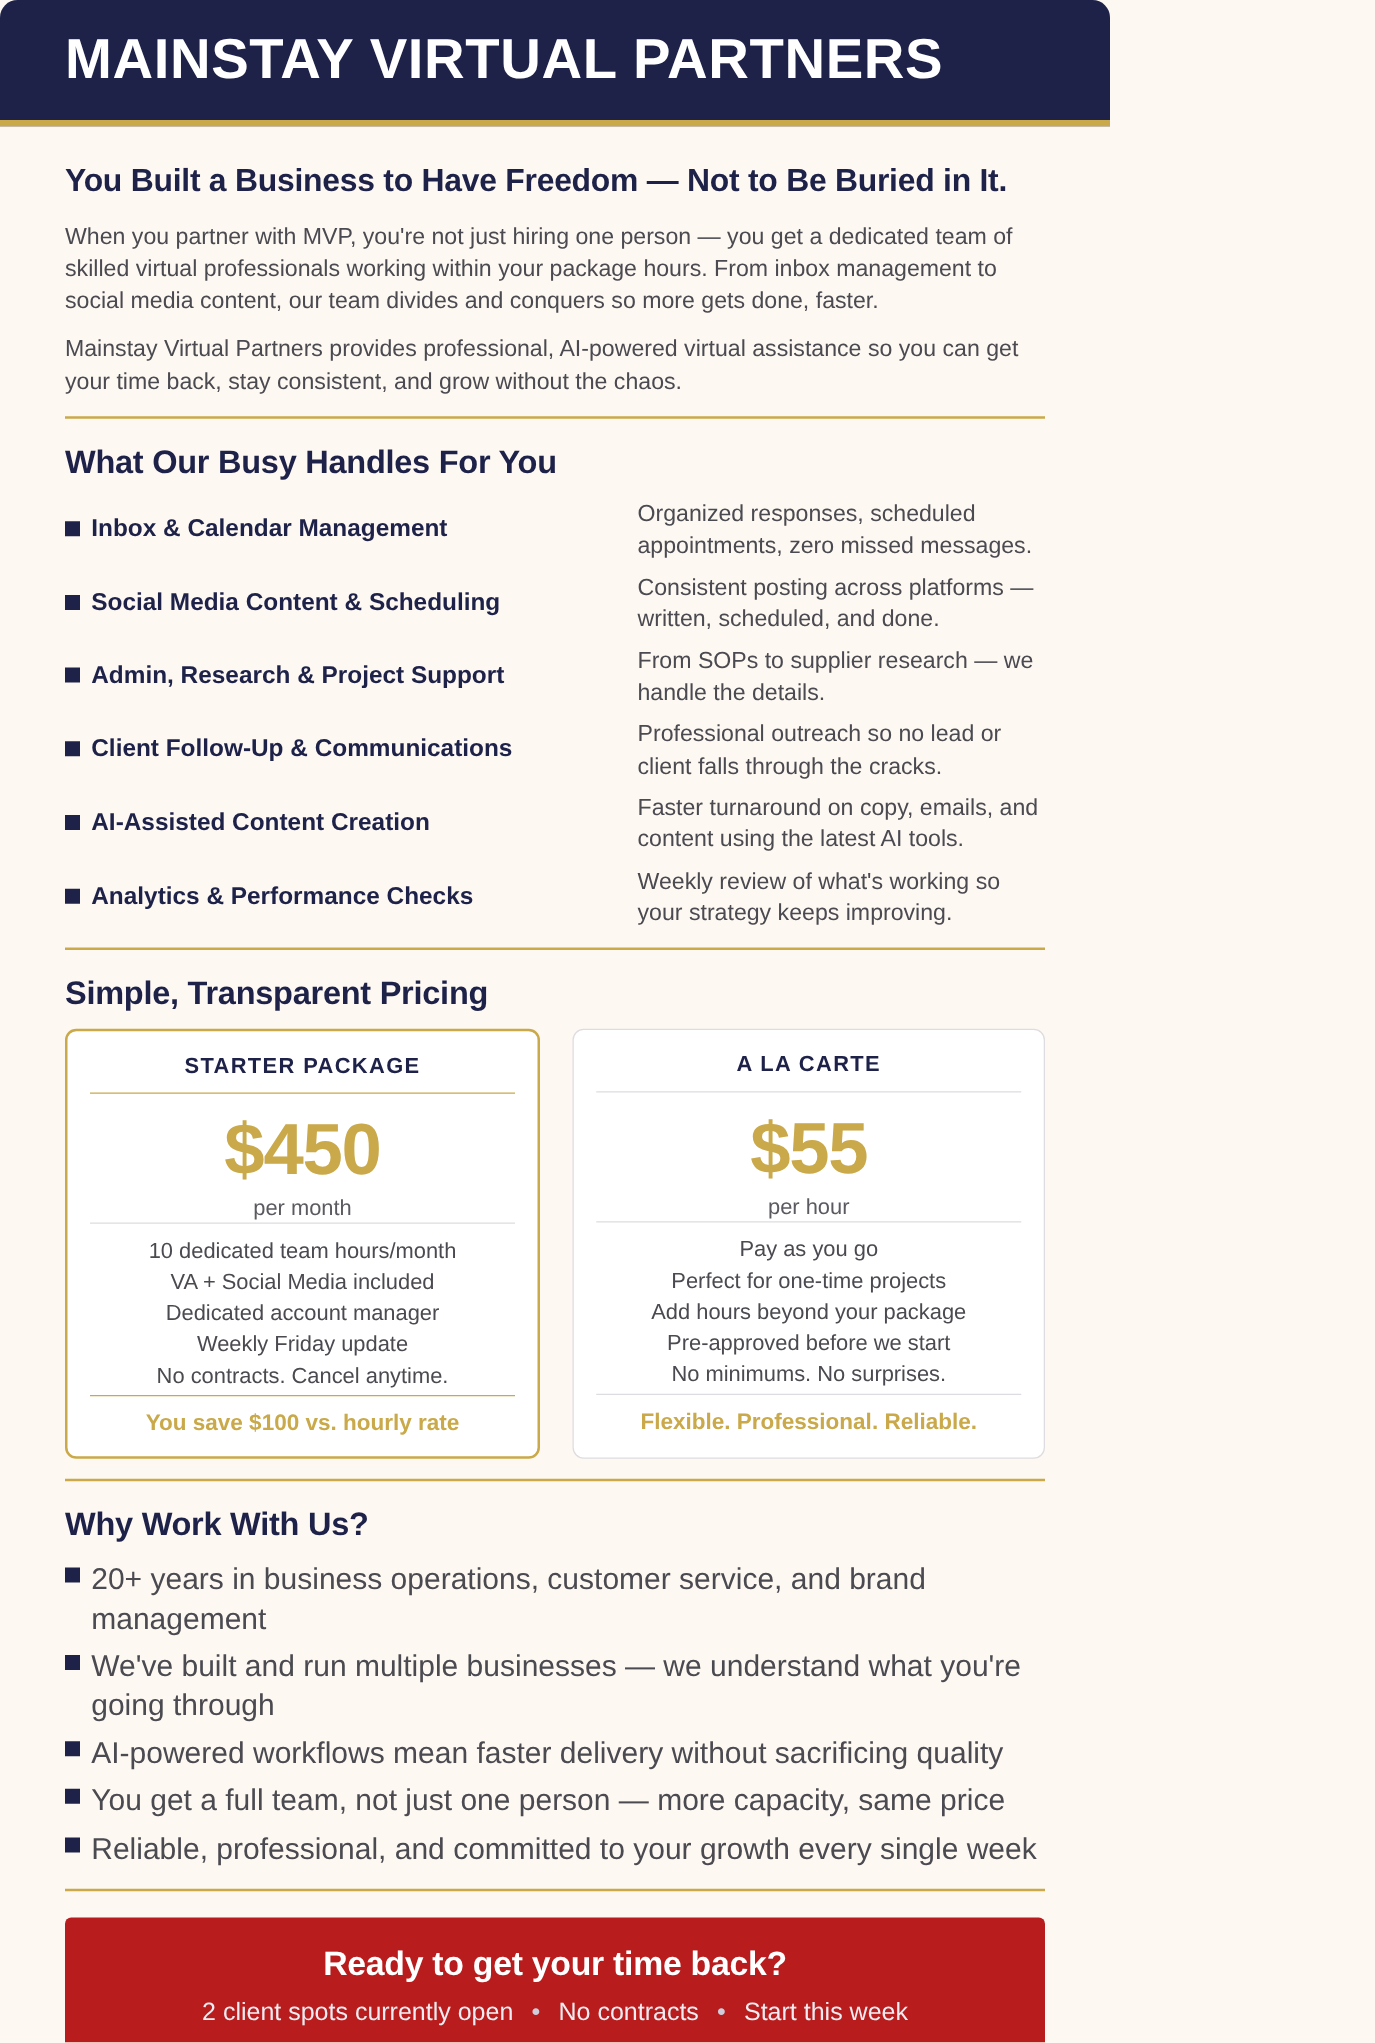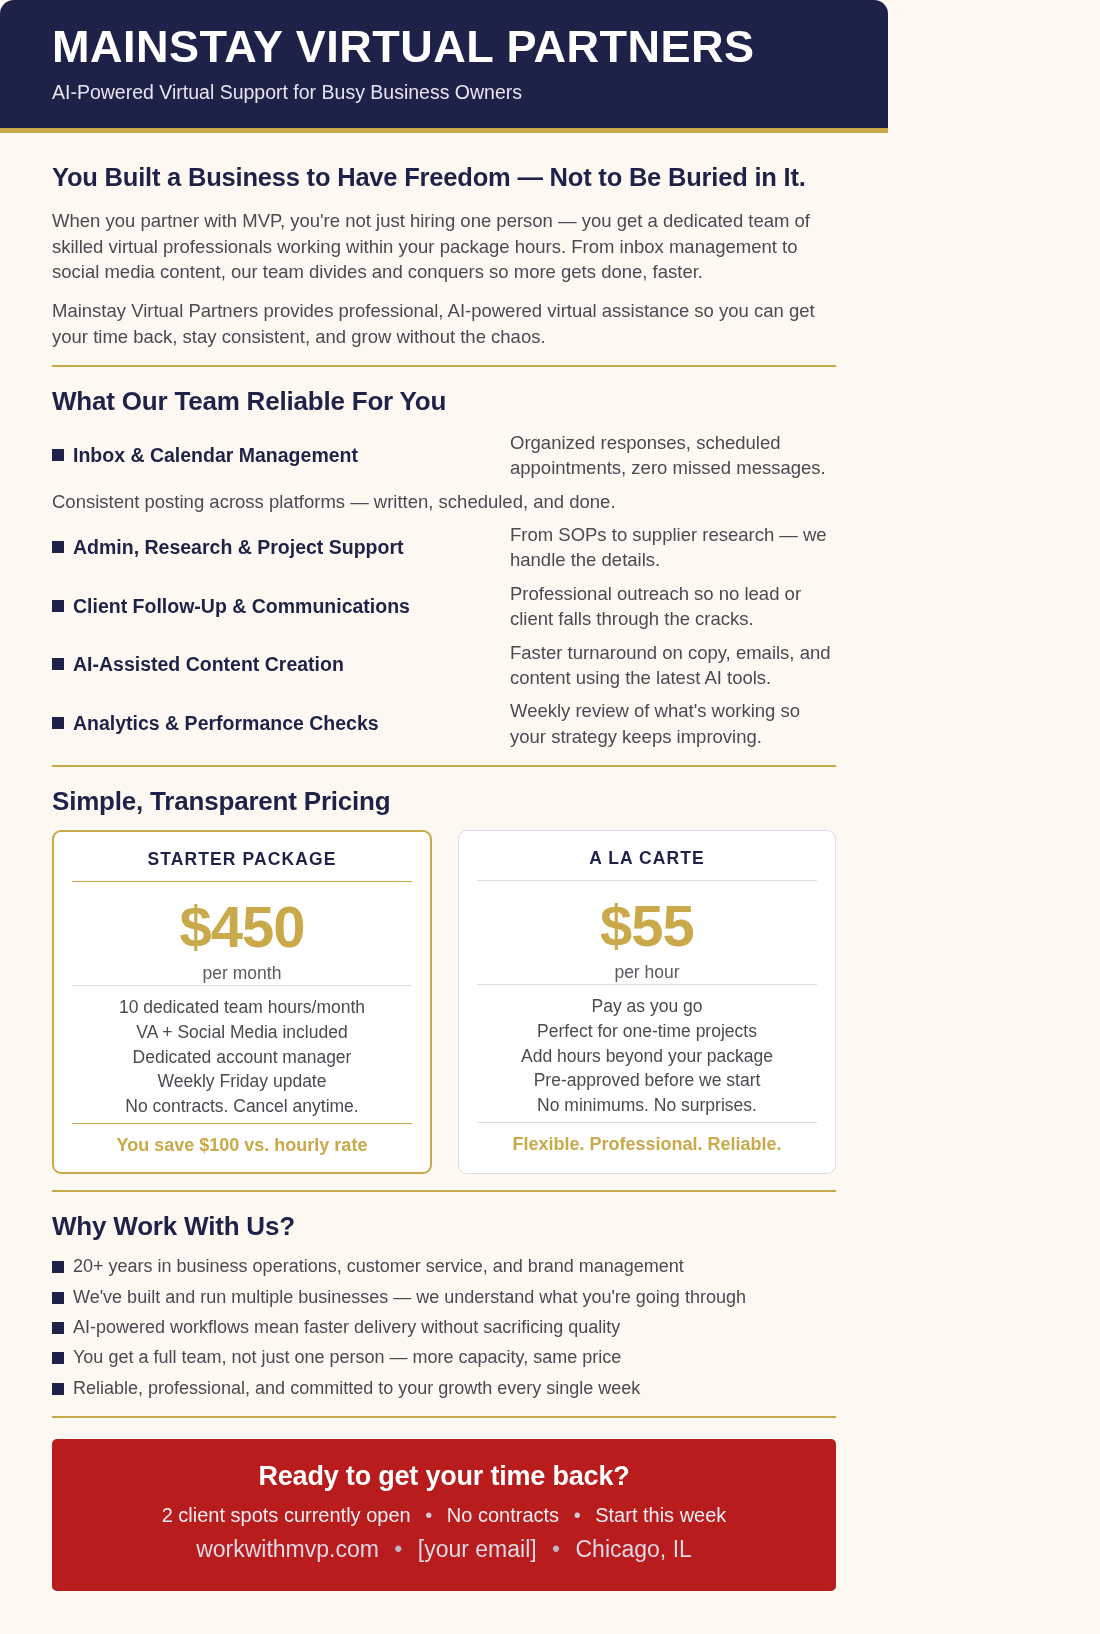--- a/index.html
+++ b/index.html
@@ -178,21 +178,21 @@
   }
 
   
   .why-item {
     display: flex;
     align-items: flex-start;
     margin-bottom: 7px;
   }
   .why-text {
     color: #4a4a50;
-    font-size: 18px;
+    font-size: 24px;
     line-height: 1.3;
   }
 
   
   .cta {
     background: #b91c1c;
     border-radius: 5px;
     margin-top: 21px;
     padding: 22px 20px 28px 20px;
     text-align: center;
@@ -216,45 +216,48 @@
   }
   .cta-contact .dot { padding: 0 9px; color: #b9b6c9; }
 </style>
 </head>
 <body>
 
 <div class="page">
 
   <div class="header">
     <div class="header-title">MAINSTAY VIRTUAL PARTNERS</div>
-    <div class="header-sub">AI-Powered Virtual Support for Busy Business Owners</div>
   </div>
 
   <div class="content">
 
     <div class="intro">
       <div class="intro-head">You Built a Business to Have Freedom — Not to Be Buried in It.</div>
       <div class="intro-p">When you partner with MVP, you're not just hiring one person — you get a dedicated team of skilled virtual professionals working within your package hours. From inbox management to social media content, our team divides and conquers so more gets done, faster.</div>
       <div class="intro-p second">Mainstay Virtual Partners provides professional, AI-powered virtual assistance so you can get your time back, stay consistent, and grow without the chaos.</div>
     </div>
 
     <hr class="rule">
 
     <div>
-      <div class="sect-head">What Our Team Reliable For You</div>
+      <div class="sect-head">What Our Busy Handles For You</div>
 
       <div class="svc-row">
         <div class="svc-left">
           <span class="sq"></span>
           <span class="svc-title">Inbox &amp; Calendar Management</span>
         </div>
         <div class="svc-desc">Organized responses, scheduled appointments, zero missed messages.</div>
       </div>
 
       <div class="svc-row">
+        <div class="svc-left">
+          <span class="sq"></span>
+          <span class="svc-title">Social Media Content &amp; Scheduling</span>
+        </div>
         <div class="svc-desc">Consistent posting across platforms — written, scheduled, and done.</div>
       </div>
 
       <div class="svc-row">
         <div class="svc-left">
           <span class="sq"></span>
           <span class="svc-title">Admin, Research &amp; Project Support</span>
         </div>
         <div class="svc-desc">From SOPs to supplier research — we handle the details.</div>
       </div>

